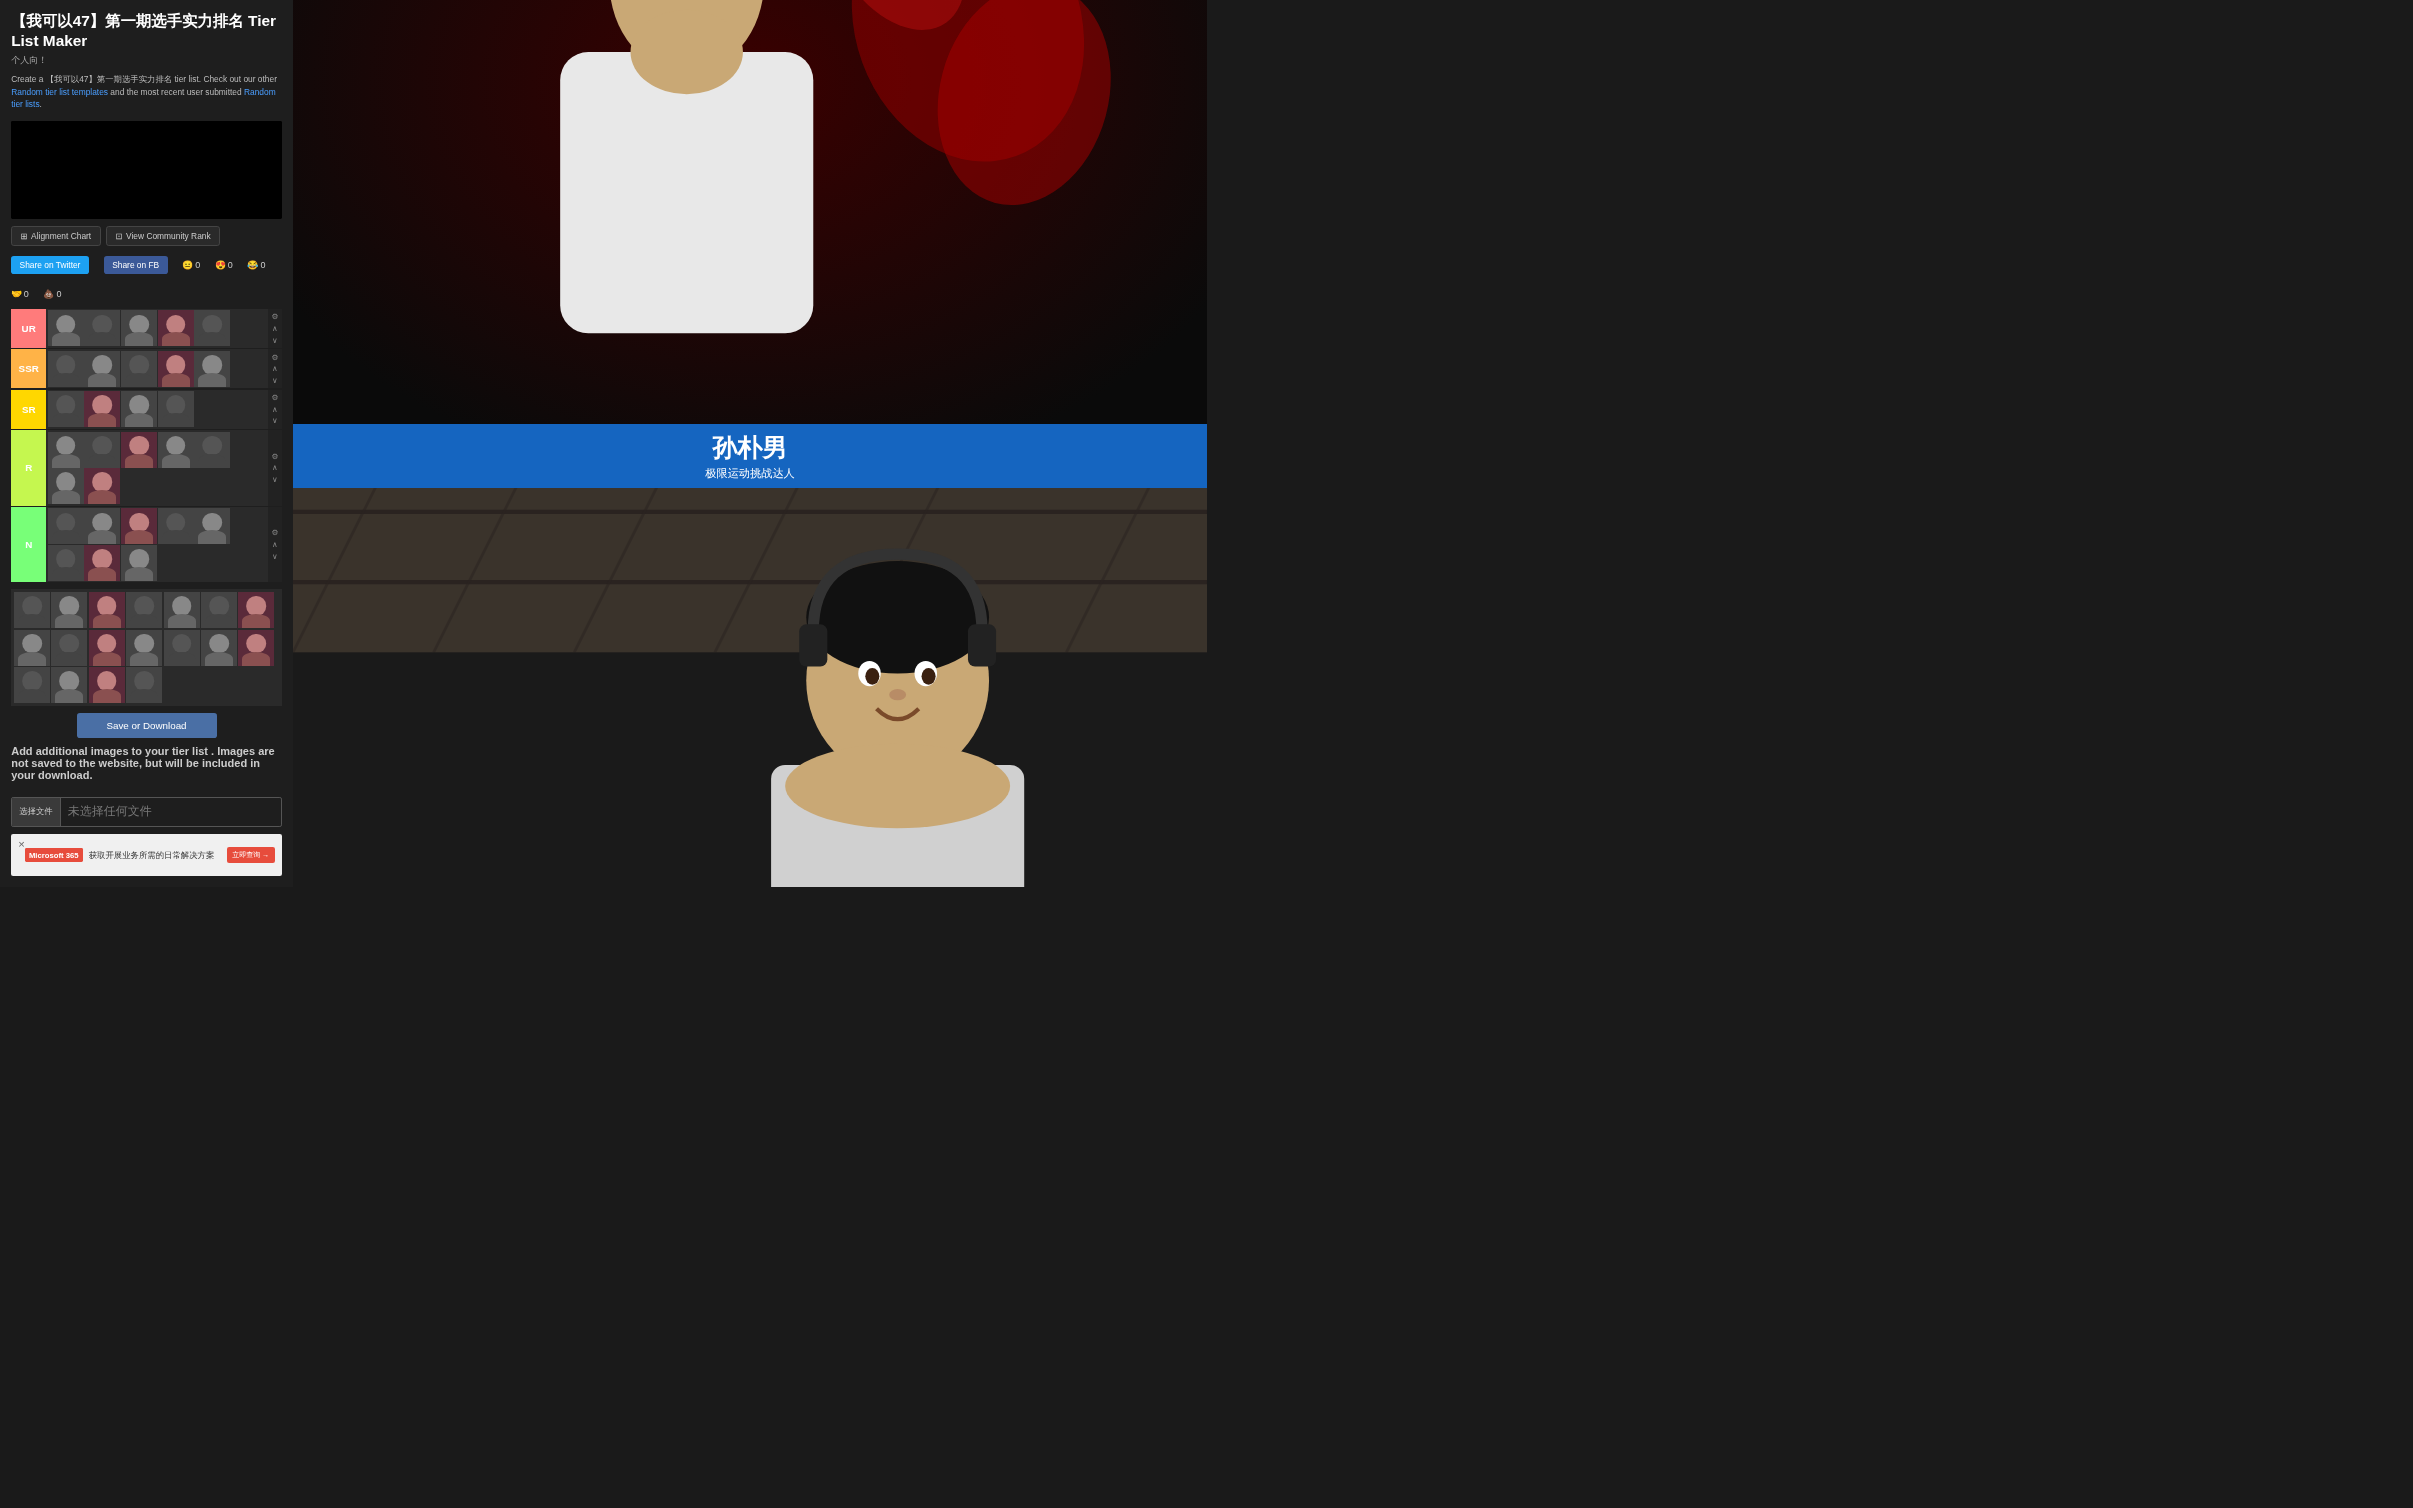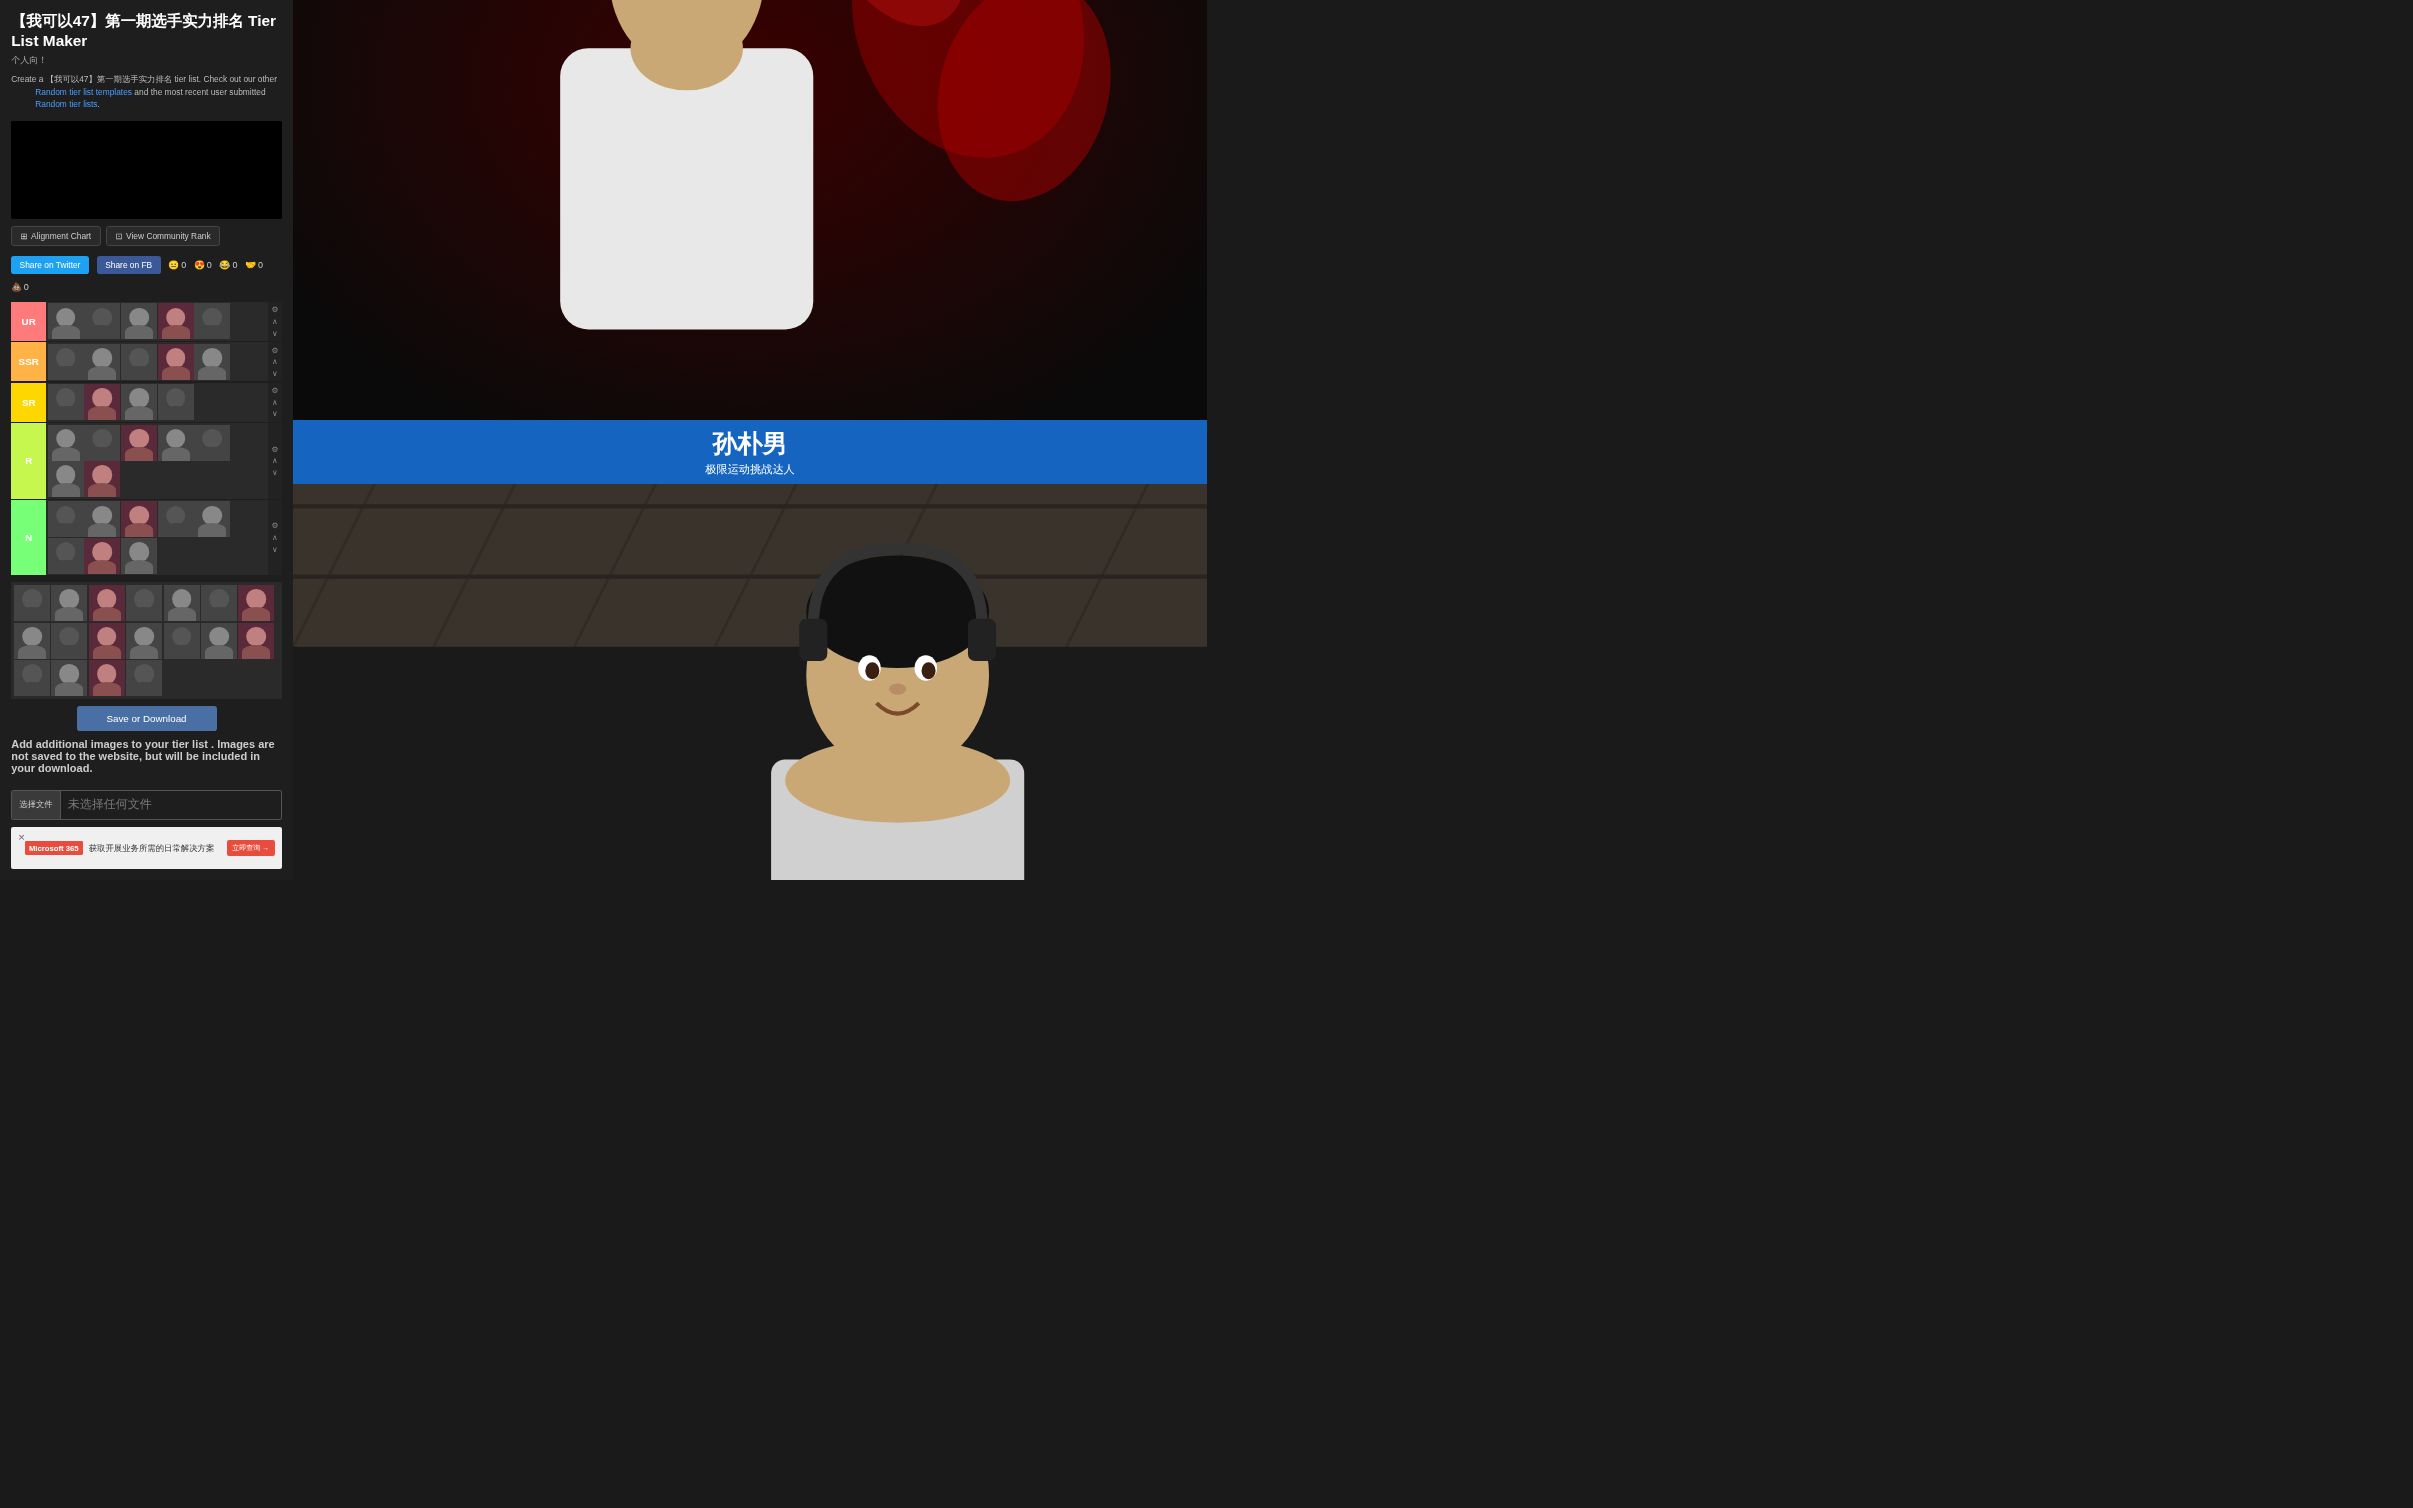--- a/index.html
+++ b/index.html
@@ -38,21 +38,20 @@
     }
     .description {
       font-size: 8.4px;
       color: #bbb;
       margin-bottom: 9.8px;
       line-height: 1.5;
     }
     .description a {
       color: #4a9eff;
       text-decoration: none;
-      margin-left: 24px;
     }
     .btn-row {
       display: flex;
       gap: 5.6px;
       margin-bottom: 9.8px;
       flex-wrap: wrap;
     }
     .btn-alignment {
       background: #2a2a2a;
       border: 0.7px solid #444;
@@ -73,21 +72,21 @@
       border-radius: 2.8px;
       font-size: 8.4px;
       cursor: pointer;
       display: flex;
       align-items: center;
       gap: 3.5px;
     }
     .social-row {
       display: flex;
       align-items: center;
-      gap: 8px;
+      gap: 15px;
       margin-bottom: 9.8px;
       flex-wrap: wrap;
     }
     .btn-twitter {
       background: #1da1f2;
       color: #fff;
       border: none;
       padding: 4.2px 8.4px;
       border-radius: 2.8px;
       font-size: 8.4px;

